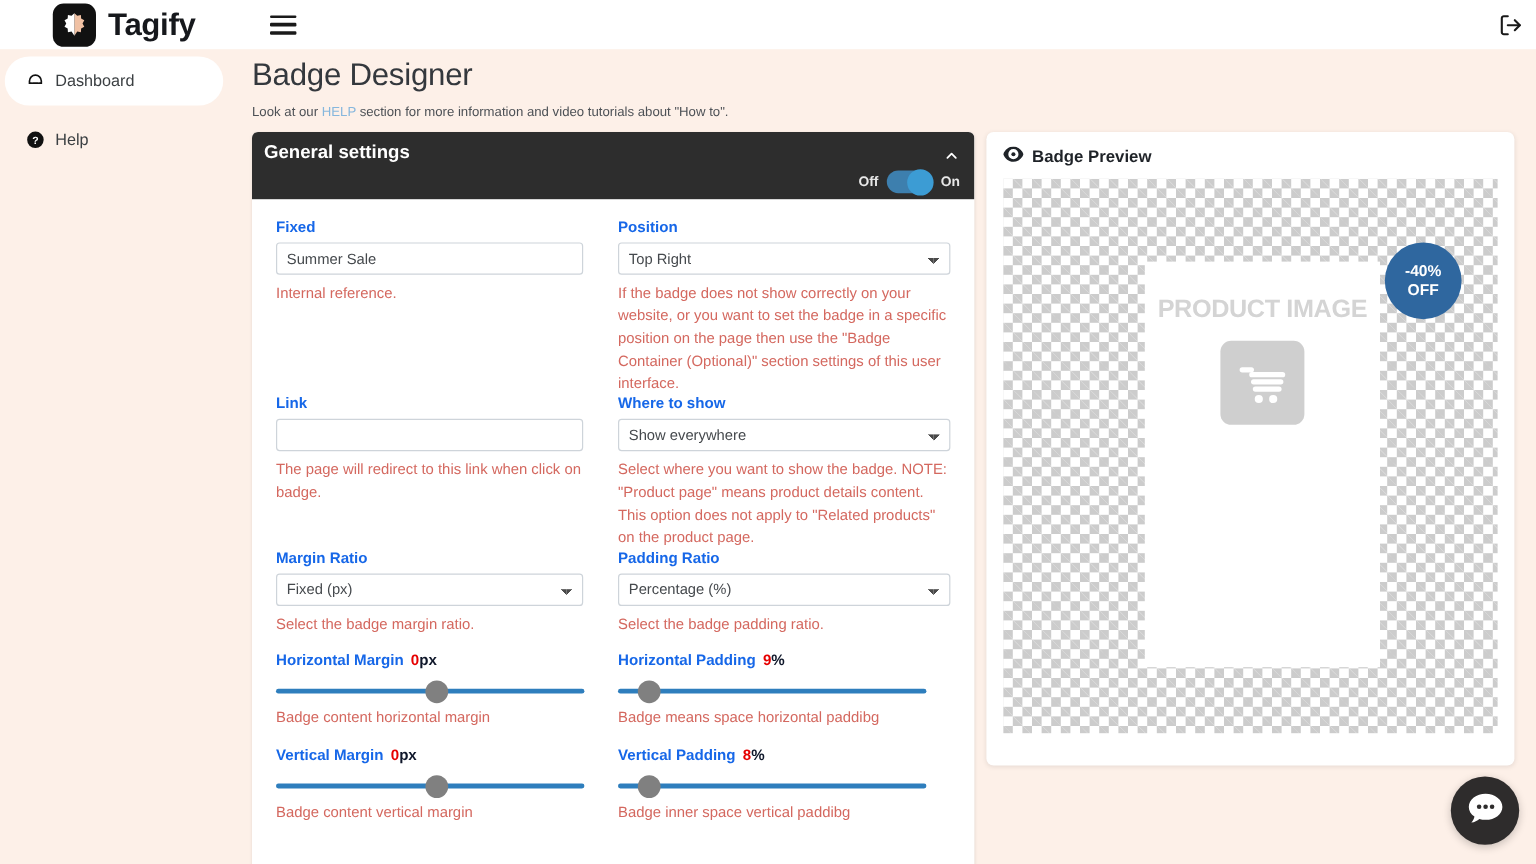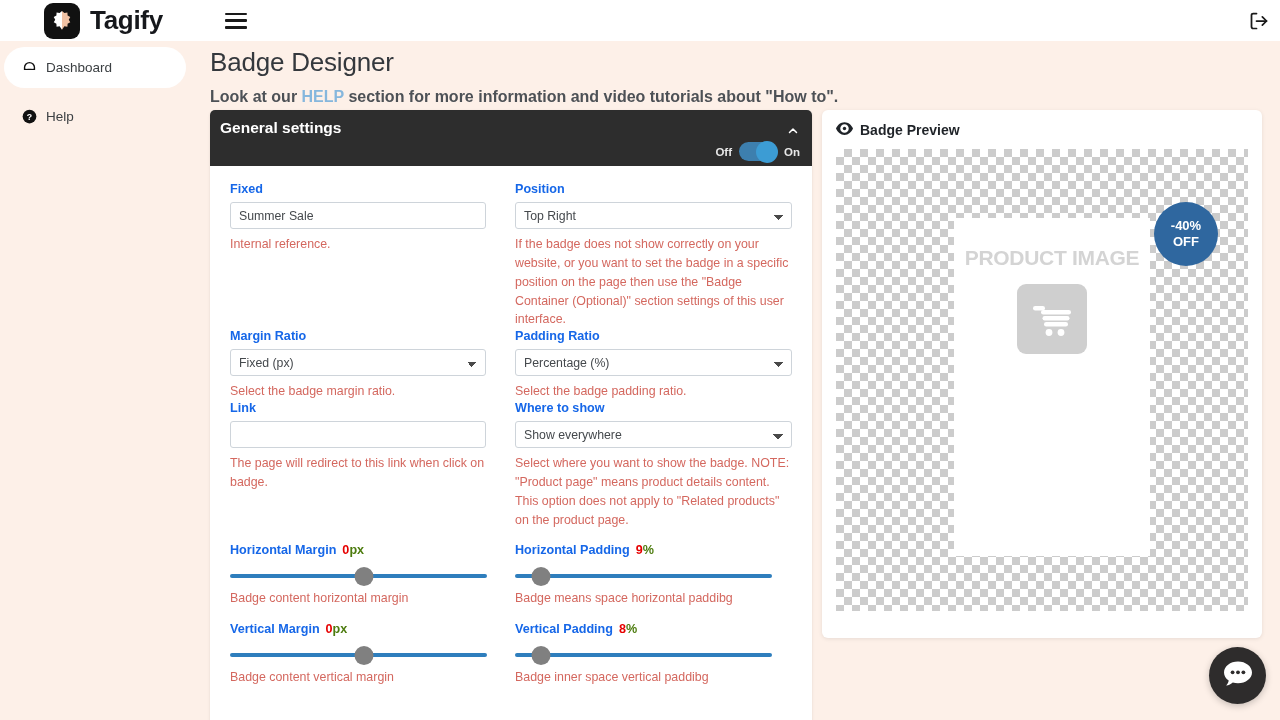--- a/index.html
+++ b/index.html
@@ -77,21 +77,21 @@
     position: absolute; top: 41px; left: 190px;
     width: 1090px; height: 679px;
   }
   .page-title {
     margin: 6px 0 0 20px;
     font-size: 26px; font-weight: normal;
     color: #34383d; letter-spacing: -0.2px;
   }
   .page-sub {
     margin: 10px 0 0 20px;
-    font-size: 16px; color: #4d5156; font-weight: bold;
+    font-size: 11px; color: #4d5156;
   }
   .page-sub a { color: #86b7dd; text-decoration: none; }
 
   
   .settings-card {
     position: absolute; left: 20px; top: 69px;
     width: 602px; height: 641px;
     background: #ffffff;
     border-radius: 5px 5px 8px 8px;
     box-shadow: 0 1px 3px rgba(0,0,0,.10);
@@ -127,21 +127,21 @@
   .card-body { padding: 16px 20px 0 20px; }
   .grid { display: flex; }
   .col { width: 50%; padding-right: 25px; }
   .col.right { padding-right: 0; padding-left: 4px; }
 
   .f-label {
     font-size: 12.6px; font-weight: bold; color: #1667e8;
     margin-bottom: 6px;
   }
   .f-label .val { color: #e60000; margin-left: 6px; }
-  .f-label .val .unit { color: #4d7c0f; }
+  .f-label .val .unit { color: #0f172a; }
 
   input.f-input, select.f-select {
     width: 100%; height: 27px;
     border: 1px solid #ced4da; border-radius: 3px;
     background: #ffffff;
     font-family: "Liberation Sans", sans-serif;
     font-size: 12.3px; color: #45494d;
     padding: 0 8px;
     outline: none;
   }
@@ -324,49 +324,49 @@
         </div>
         <div class="col right">
           <div class="f-label">Position</div>
           <select class="f-select">
             <option>Top Right</option>
           </select>
           <div class="f-help">If the badge does not show correctly on your website, or you want to set the badge in a specific position on the page then use the "Badge Container (Optional)" section settings of this user interface.</div>
         </div>
       </div>
 
+      <div class="grid" style="margin-top:-92px;">
+        <div class="col" style="margin-top:92px;">
+          <div class="f-label">Link</div>
+          <input class="f-input" type="text" value="" style="">
+          <div class="f-help">The page will redirect to this link when click on badge.</div>
+        </div>
+        <div class="col right" style="margin-top:92px;">
+          <div class="f-label">Where to show</div>
+          <select class="f-select">
+            <option>Show everywhere</option>
+          </select>
+          <div class="f-help">Select where you want to show the badge. NOTE: "Product page" means product details content. This option does not apply to "Related products" on the product page.</div>
+        </div>
+      </div>
+
       <div class="grid" style="margin-top:-52px;">
         <div class="col" style="margin-top:52px;">
           <div class="f-label">Margin Ratio</div>
           <select class="f-select">
             <option>Fixed (px)</option>
           </select>
           <div class="f-help">Select the badge margin ratio.</div>
         </div>
         <div class="col right" style="margin-top:52px;">
           <div class="f-label">Padding Ratio</div>
           <select class="f-select">
             <option>Percentage (%)</option>
           </select>
           <div class="f-help">Select the badge padding ratio.</div>
-        </div>
-      </div>
-
-      <div class="grid" style="margin-top:-92px;">
-        <div class="col" style="margin-top:92px;">
-          <div class="f-label">Link</div>
-          <input class="f-input" type="text" value="" style="">
-          <div class="f-help">The page will redirect to this link when click on badge.</div>
-        </div>
-        <div class="col right" style="margin-top:92px;">
-          <div class="f-label">Where to show</div>
-          <select class="f-select">
-            <option>Show everywhere</option>
-          </select>
-          <div class="f-help">Select where you want to show the badge. NOTE: "Product page" means product details content. This option does not apply to "Related products" on the product page.</div>
         </div>
       </div>
 
       <div class="grid" style="margin-top:14px;">
         <div class="col">
           <div class="f-label">
             <span>Horizontal Margin</span><span class="val"><span>0</span><span class="unit">px</span></span>
           </div>
           <div class="slider">
             <span class="track" style="width:257px;"></span>

